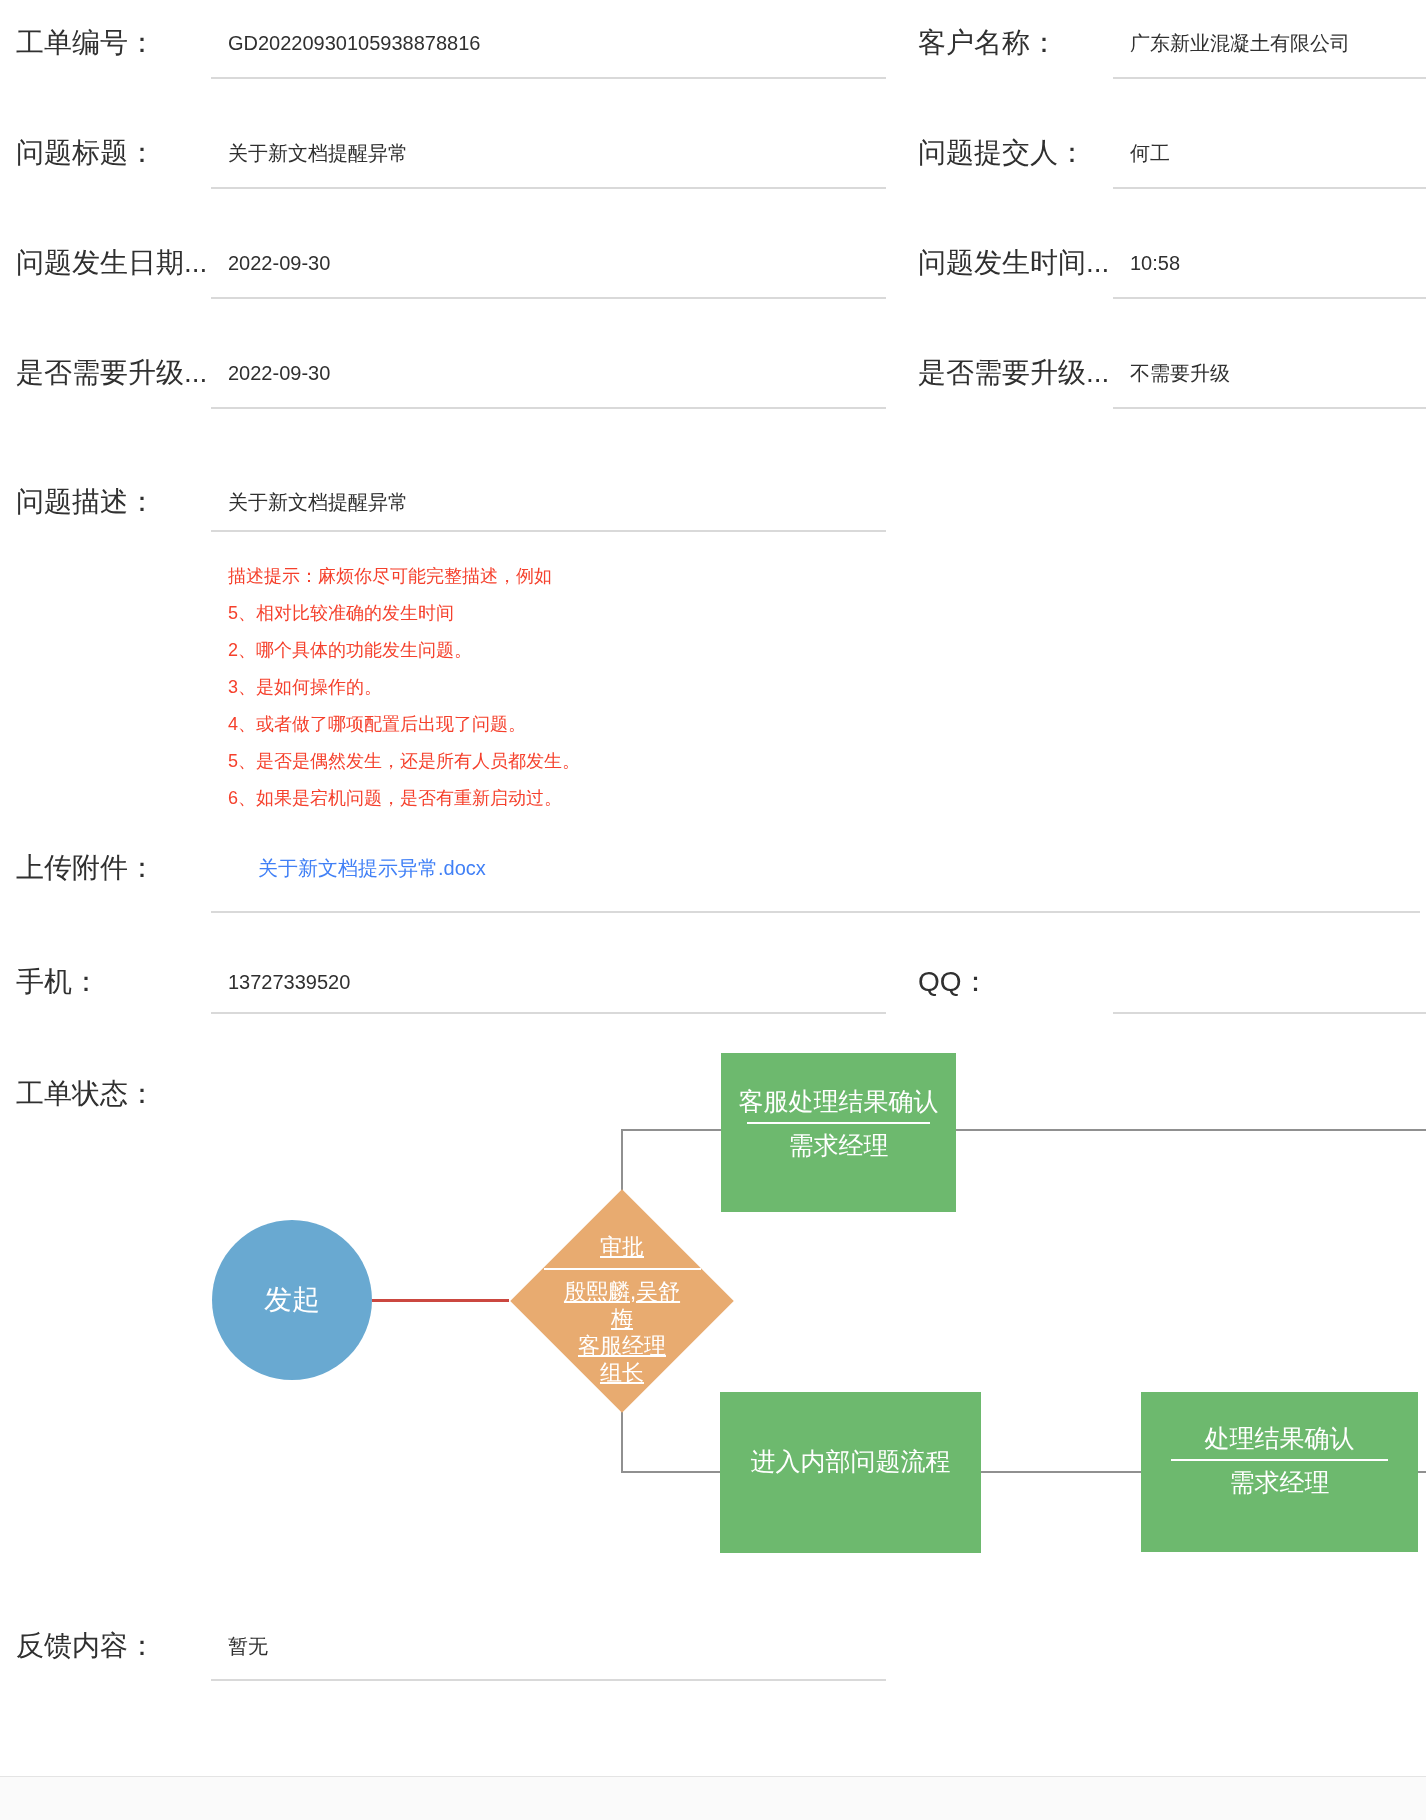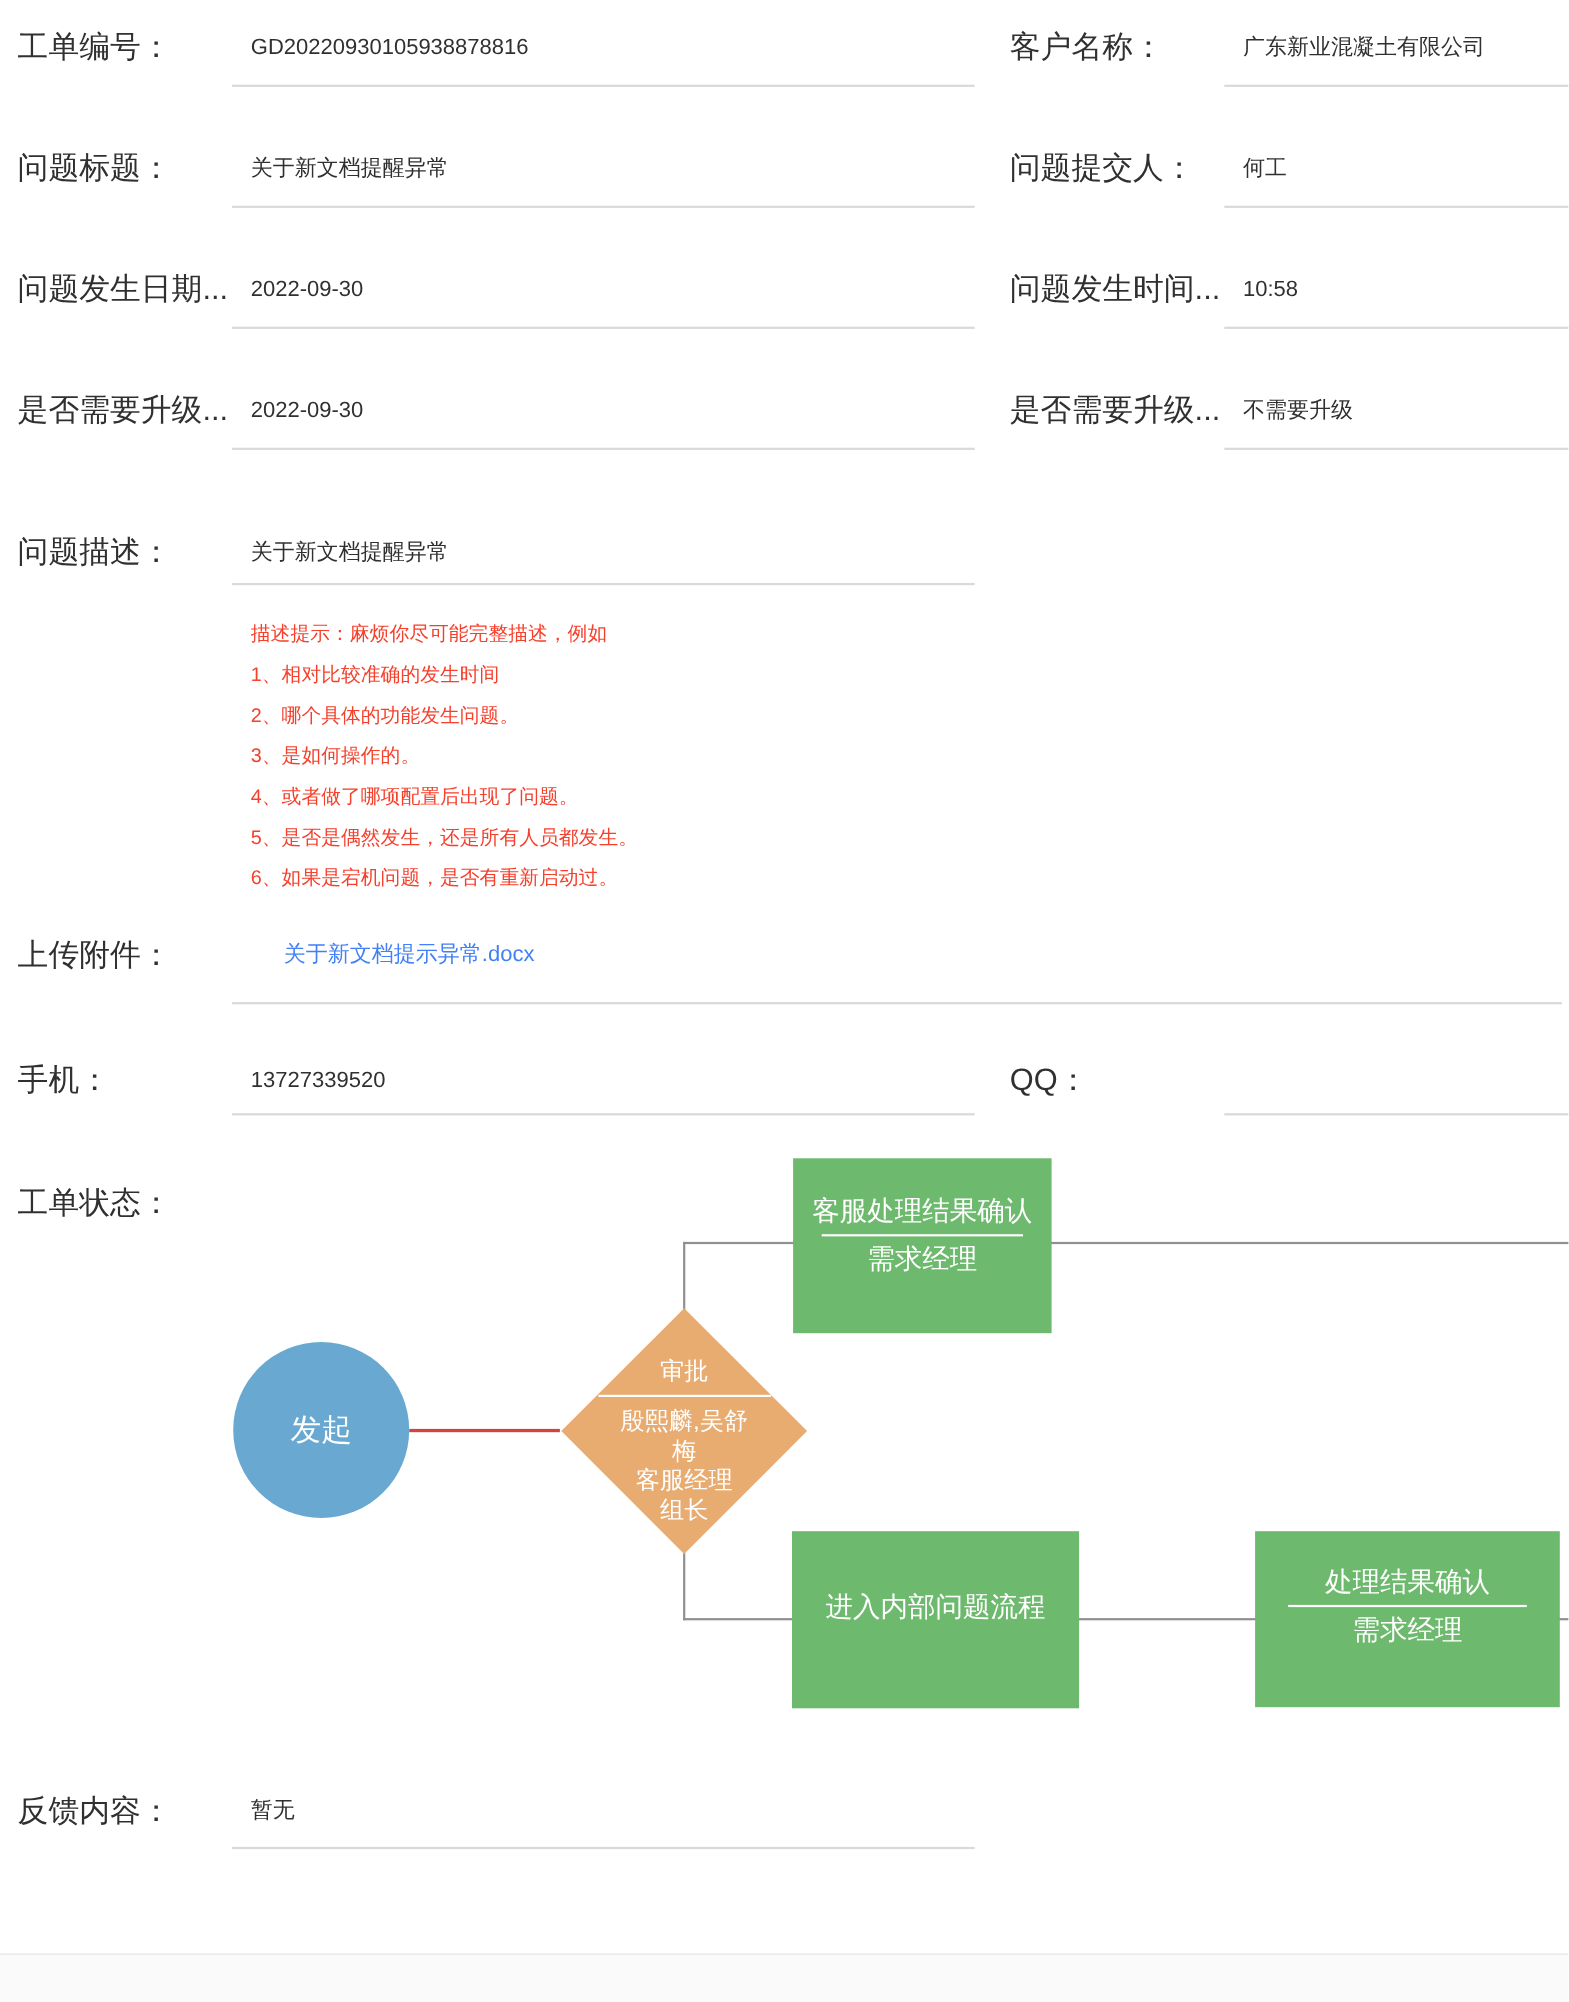--- a/index.html
+++ b/index.html
@@ -64,21 +64,21 @@
     border-radius:50%;background:var(--node_blue);
     display:flex;align-items:center;justify-content:center;
     color:#fff;font-size:28px;z-index:2;
   }
   .flow-diamond{
     position:absolute;left:543px;top:1222px;width:158px;height:158px;
     background:var(--node_orange);transform:rotate(45deg);z-index:2;
   }
   .flow-diamond-text{
     position:absolute;left:512px;top:1232px;width:220px;
-    text-align:center;color:#fff;z-index:3;
+    text-align:center;color:#fff;z-index:3;text-decoration:underline;
   }
   .flow-diamond-text .dtitle{font-size:22px;line-height:30px;white-space:nowrap;}
   .flow-diamond-text .ddivider{width:157px;height:2px;background:#fff;margin:6px auto 8px auto;}
   .flow-diamond-text .dline{font-size:22px;line-height:27px;white-space:nowrap;}
   .flow-box{
     position:absolute;background:var(--node_green);color:#fff;
     text-align:center;z-index:2;
   }
   .flow-box .btitle{font-size:25px;line-height:28px;white-space:nowrap;}
   .flow-box .bdivider{width:78%;height:2px;background:#fff;margin:7px auto;}
@@ -125,21 +125,21 @@
 
 <span class="flabel" style="left:918px;top:357px">是否需要升级...</span>
 <span class="fvalue" style="left:1130px;top:357px">不需要升级</span>
 <div class="fline" style="left:1113px;top:407px;width:313px"></div>
 
 <span class="flabel" style="left:16px;top:486px">问题描述：</span>
 <span class="fvalue" style="left:228px;top:486px">关于新文档提醒异常</span>
 <div class="fline" style="left:211px;top:530px;width:675px"></div>
 
 <div class="hint" style="top:558px">描述提示：麻烦你尽可能完整描述，例如</div>
-<div class="hint" style="top:595px">1、相对比较准确的发生时间</div>
+<div class="hint" style="top:595px">5、相对比较准确的发生时间</div>
 <div class="hint" style="top:632px">2、哪个具体的功能发生问题。</div>
 <div class="hint" style="top:669px">3、是如何操作的。</div>
 <div class="hint" style="top:706px">4、或者做了哪项配置后出现了问题。</div>
 <div class="hint" style="top:743px">5、是否是偶然发生，还是所有人员都发生。</div>
 <div class="hint" style="top:780px">6、如果是宕机问题，是否有重新启动过。</div>
 
 <span class="flabel" style="left:16px;top:852px">上传附件：</span>
 <span class="fvalue attach-link" style="left:228px;top:852px">关于新文档提示异常.docx</span>
 <div class="fline" style="left:211px;top:911px;width:1209px"></div>
 

